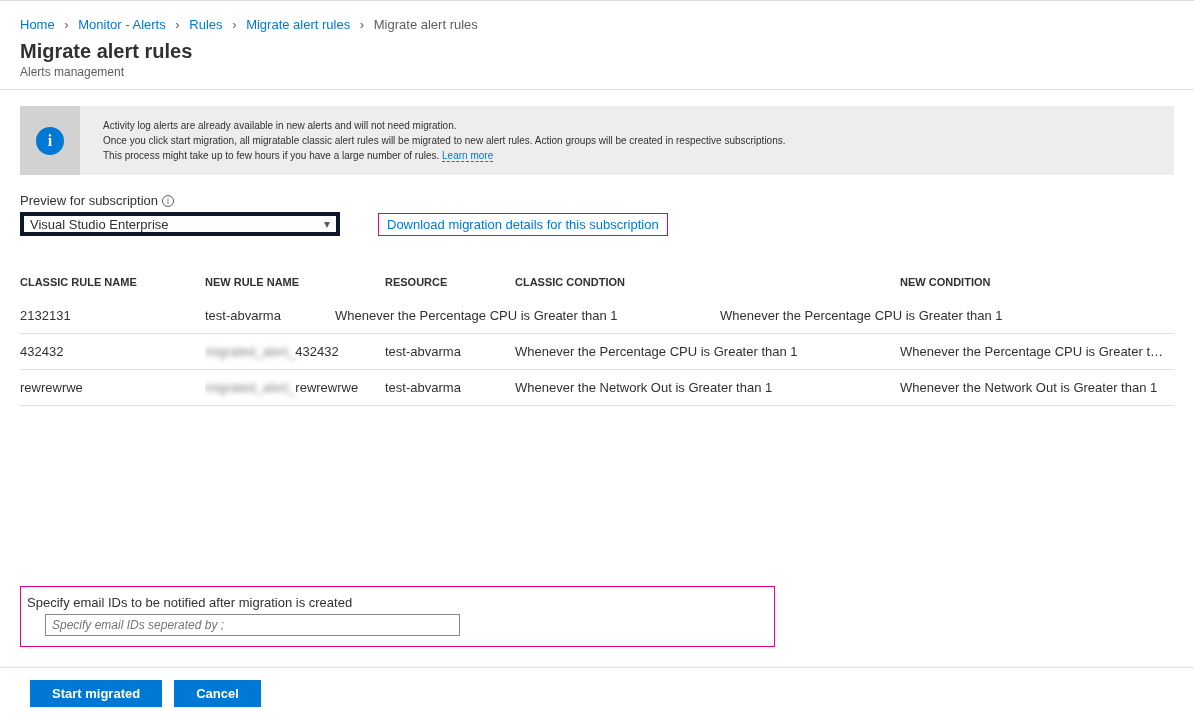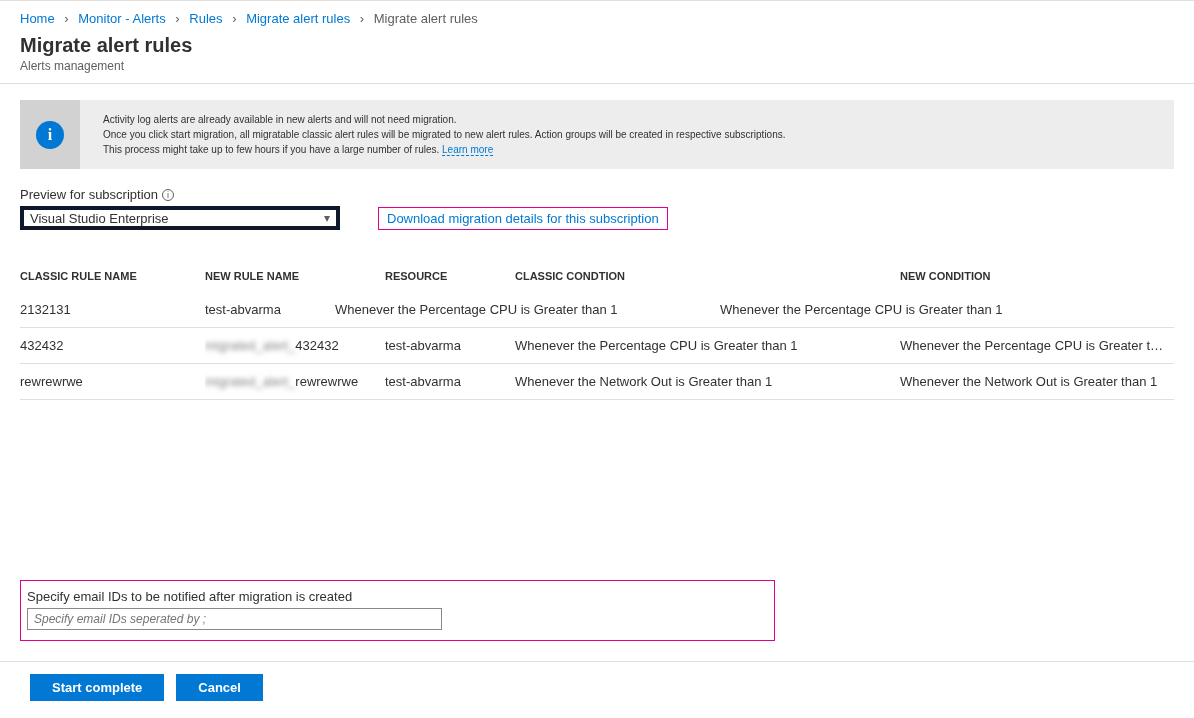--- a/index.html
+++ b/index.html
@@ -1,18 +1,18 @@
 <!DOCTYPE html>
 <html><head>
 <meta charset="utf-8">
 <style>
   * { box-sizing: border-box; margin: 0; padding: 0; font-family: "Segoe UI", Arial, sans-serif; }
   body { background: #ffffff; color: #323130; font-size: 13px; width: 1194px; }
   .top-border { border-top: 1px solid #e1dfdd; }
-  .breadcrumb { padding: 10px 20px 4px 20px; font-size: 13px; color: #605e5c; }
+  .breadcrumb { padding: 16px 20px 4px 20px; font-size: 13px; color: #605e5c; }
   .breadcrumb a { color: #0078d4; text-decoration: none; }
   .breadcrumb .sep { margin: 0 6px; color: #605e5c; }
   .page-title-row { padding: 4px 20px 2px 20px; }
   .page-title { font-size: 20px; font-weight: 600; color: #323130; }
   .page-subtitle { font-size: 12px; color: #605e5c; margin-top: 2px; }
   .header-divider { border-bottom: 1px solid #e1dfdd; margin: 8px 0 0 0; }
 
   .info-banner {
     display: flex; align-items: stretch;
     background: #ededed; margin: 16px 20px 0 20px;
@@ -61,21 +61,21 @@
   .c-classcond { width: 385px; }
   .c-newcond  { flex: 1; }
   .blur { color: transparent; text-shadow: 0 0 5px rgba(0,0,0,.5); user-select: none; }
 
   .spacer { height: 180px; }
 
   .email-section { margin: 0 20px; border: 1.5px solid #e3008c; padding: 8px 6px 10px 6px; width: 755px; }
   .email-label { font-size: 13px; color: #323130; margin-bottom: 4px; }
   .email-input {
     width: 415px; height: 22px; border: 1px solid #8a8886; padding: 0 6px;
-    font-size: 12px; font-style: italic; color: #605e5c; outline: none;
+    font-size: 12px; font-style: italic; color: #605e5c; outline: none; margin-left: 18px;
   }
 
   .footer-divider { border-top: 1px solid #e1dfdd; margin: 20px 0 0 0; }
   .footer-buttons { padding: 12px 20px 14px 30px; display: flex; gap: 12px; }
   .btn {
     background: #0078d4; color: #fff; border: none; padding: 6px 22px;
     font-size: 13px; cursor: pointer; font-weight: 600;
   }
 </style>
 </head>
@@ -164,15 +164,15 @@
 
 <div class="spacer"></div>
 
 <div class="email-section">
   <div class="email-label">Specify email IDs to be notified after migration is created</div>
   <input class="email-input" type="text" placeholder="Specify email IDs seperated by ;" style="">
 </div>
 
 <div class="footer-divider"></div>
 <div class="footer-buttons">
-  <button class="btn">Start complete</button>
+  <button class="btn">Start migrated</button>
   <button class="btn">Cancel</button>
 </div>
 
 </body></html>

